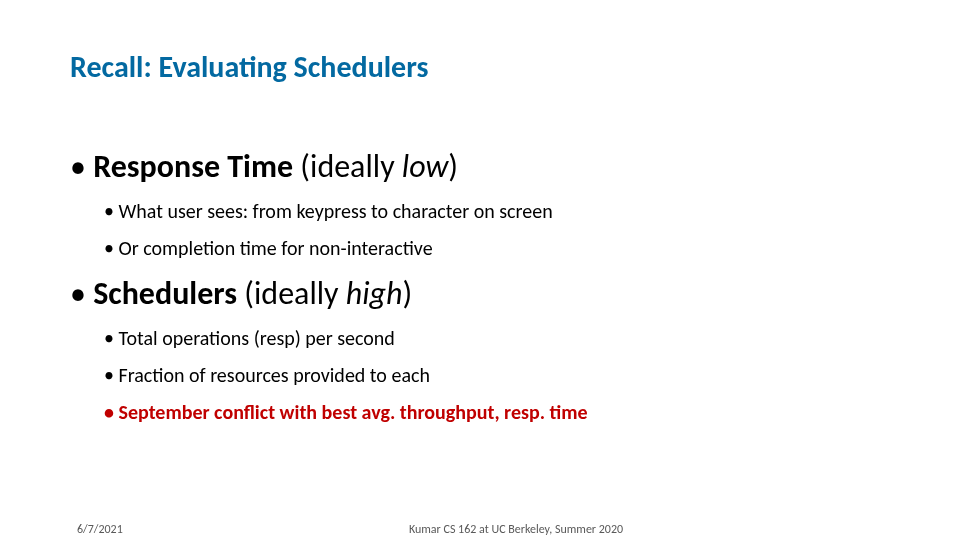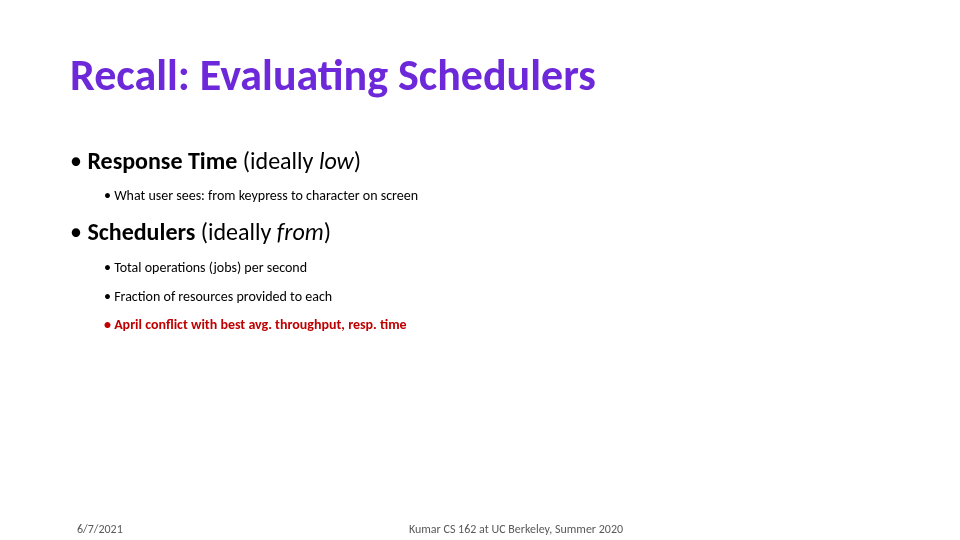--- a/index.html
+++ b/index.html
@@ -15,40 +15,40 @@
   .slide {
     position: relative;
     width: 960px;
     height: 540px;
     box-sizing: border-box;
   }
   .title {
     position: absolute;
     left: 70px;
     top: 48px;
-    font-size: 44px;
+    font-size: 30px;
     font-weight: 700;
-    color: #6d28d9;
+    color: #0369a1;
   }
   .content {
     position: absolute;
     left: 70px;
     top: 135px;
     width: 820px;
   }
   .l1 {
-    font-size: 24px;
+    font-size: 32px;
     line-height: 1.35;
     margin: 10px 0 4px 0;
   }
   .l1 .label { font-weight: 700; }
   .l1 .paren { font-weight: 400; }
   .l1 .ideal { font-style: italic; }
   .l2 {
-    font-size: 14px;
+    font-size: 20px;
     line-height: 1.35;
     margin: 10px 0 2px 34px;
   }
   .bullet::before {
     content: "• ";
   }
   .red { color: #c00000; font-weight: 700; }
   .footer {
     position: absolute;
     bottom: 18px;
@@ -67,28 +67,29 @@
 <div class="slide">
 
   <div class="title">Recall: Evaluating Schedulers</div>
 
   <div class="content">
 
     <div class="l1 bullet">
       <span class="label">Response Time</span><span class="paren"> (ideally </span><span class="paren ideal">low</span><span class="paren">)</span>
     </div>
     <div class="l2 bullet">What user sees: from keypress to character on screen</div>
+    <div class="l2 bullet">Or completion time for non-interactive</div>
 
     <div class="l1 bullet">
-      <span class="label">Schedulers</span><span class="paren"> (ideally </span><span class="paren ideal">from</span><span class="paren">)</span>
+      <span class="label">Schedulers</span><span class="paren"> (ideally </span><span class="paren ideal">high</span><span class="paren">)</span>
     </div>
-    <div class="l2 bullet">Total operations (jobs) per second</div>
+    <div class="l2 bullet">Total operations (resp) per second</div>
 
     <div class="l2 bullet">Fraction of resources provided to each</div>
-    <div class="l2 bullet red">April conflict with best avg. throughput, resp. time</div>
+    <div class="l2 bullet red">September conflict with best avg. throughput, resp. time</div>
 
   </div>
 
   <div class="footer">
     <div class="date">6/7/2021</div>
     <div class="course">Kumar CS 162 at UC Berkeley, Summer 2020</div>
     <div class="page">10</div>
   </div>
 
 </div>

